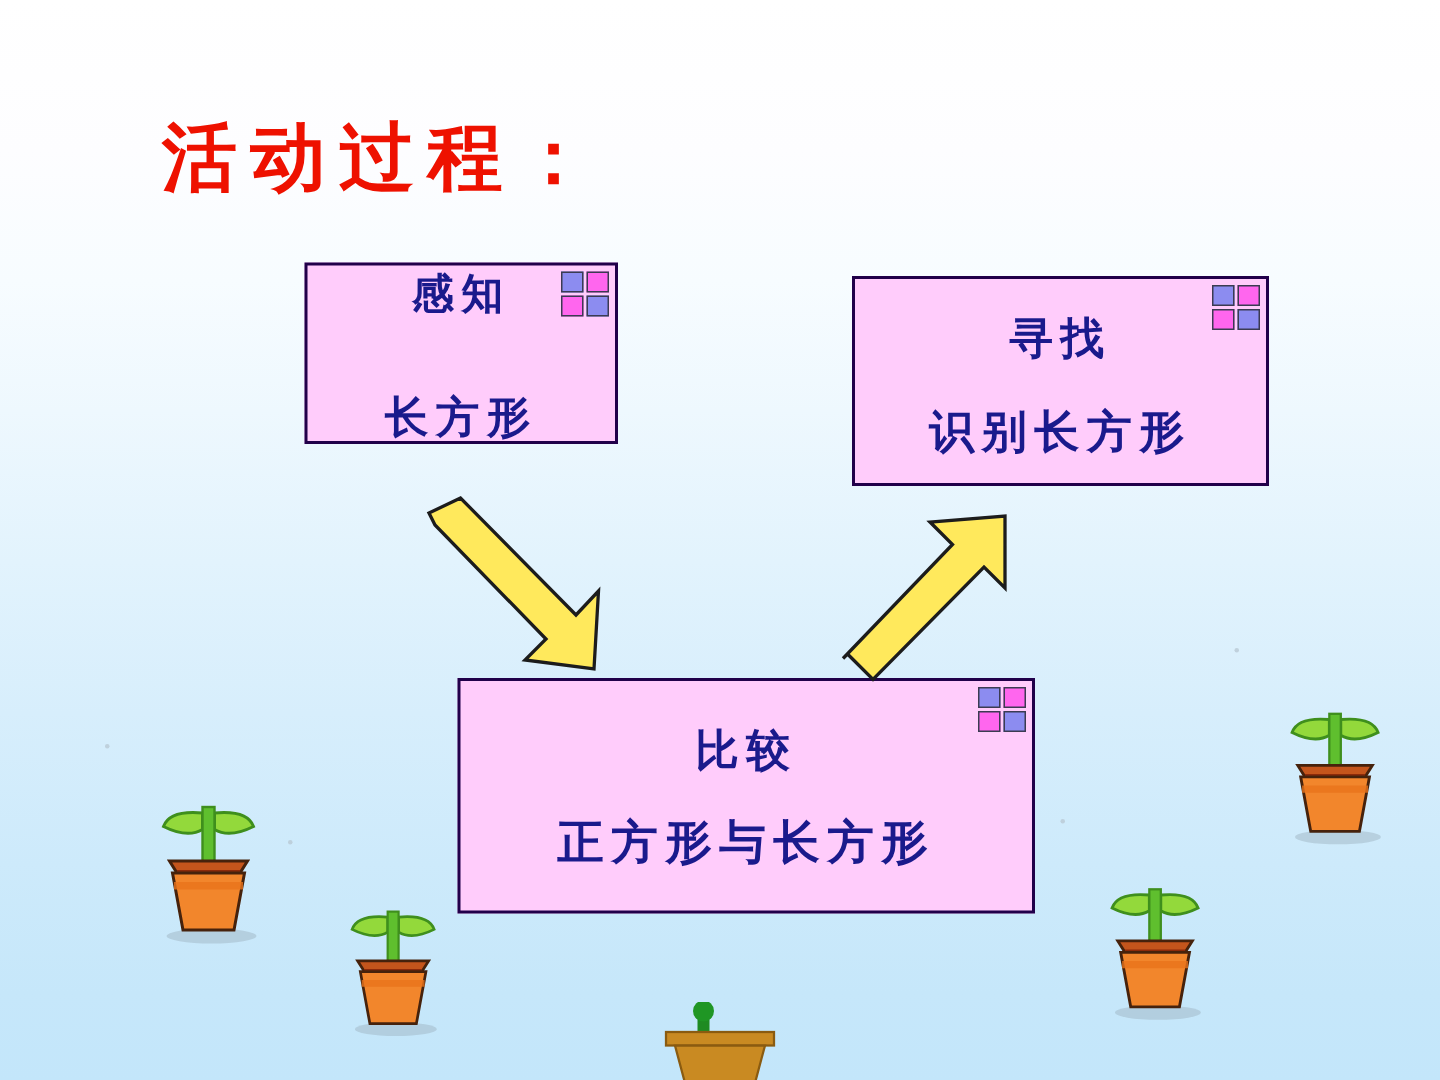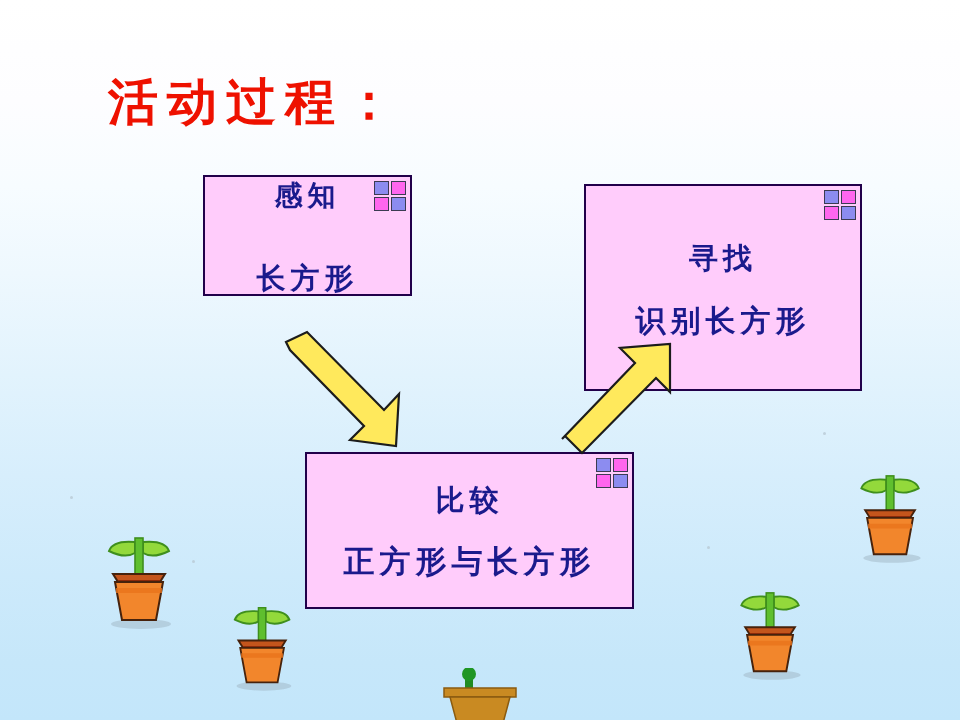--- a/index.html
+++ b/index.html
@@ -31,21 +31,21 @@
 
   
   .slide-title {
     position: absolute;
     left: 108px;
     top: 78px;
     font-size: 50px;
     font-weight: bold;
     color: #ee1100;
     letter-spacing: 9px;
-    font-family: Liberation Mono, monospace;
+    font-family: Liberation Serif, serif;
     white-space: nowrap;
     line-height: 1.1;
   }
 
   
   .flow-box {
     position: absolute;
     background: #ffccfb;
     border: 2px solid #21004a;
     box-sizing: border-box;
@@ -68,32 +68,32 @@
   #box-sense {
     left: 203px;
     top: 175px;
     width: 209px;
     height: 121px;
   }
   #box-sense .line-1 { font-size: 28px; margin-top: 4px; }
   #box-sense .line-2 { font-size: 29px; margin-top: 38px; }
 
   #box-find {
-    left: 584px;
+    left: 568px;
     top: 184px;
     width: 278px;
-    height: 207px;
+    height: 140px;
   }
   #box-find .line-1 { font-size: 29px; margin-top: 6px; }
   #box-find .line-2 { font-size: 30px; margin-top: 16px; }
 
   #box-compare {
     left: 305px;
     top: 452px;
-    width: 329px;
+    width: 385px;
     height: 157px;
   }
   #box-compare .line-1 { font-size: 29px; margin-top: 2px; }
   #box-compare .line-2 { font-size: 31px; margin-top: 14px; }
 
   
   .corner-squares {
     position: absolute;
     top: 4px;
     right: 4px;

